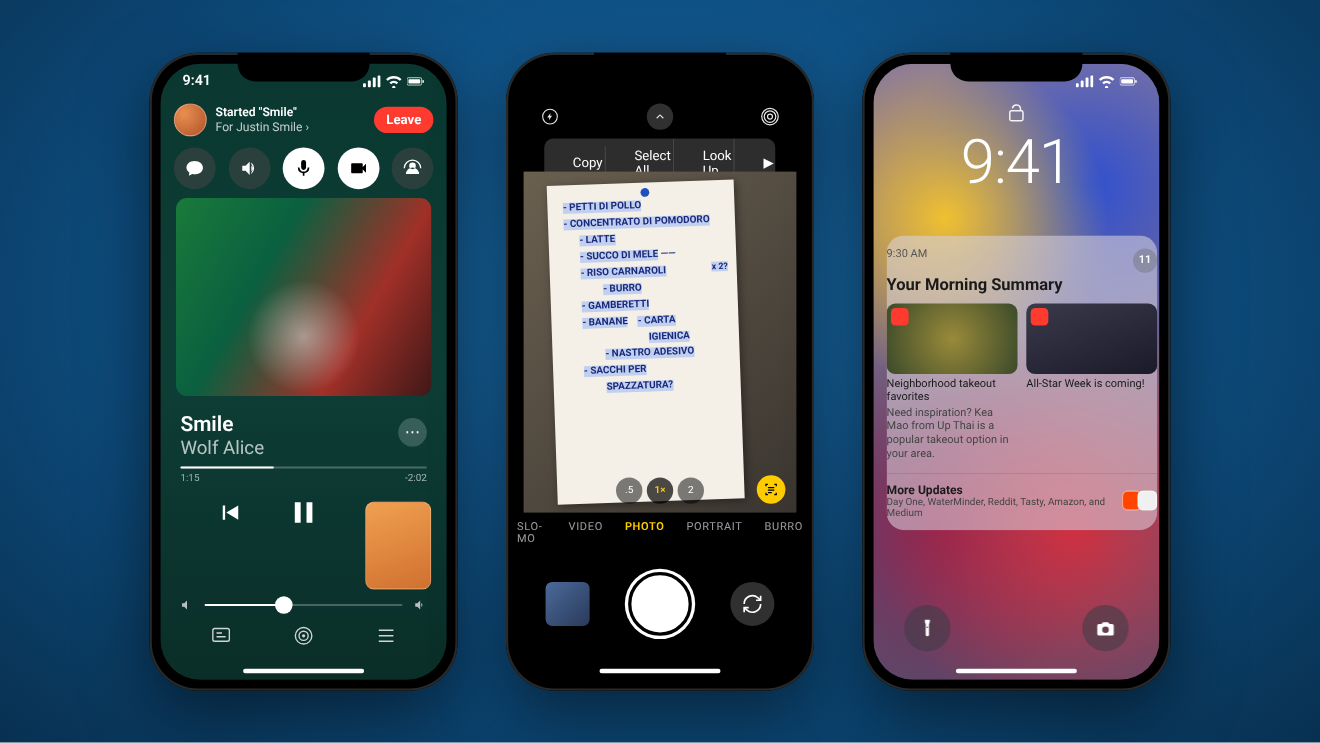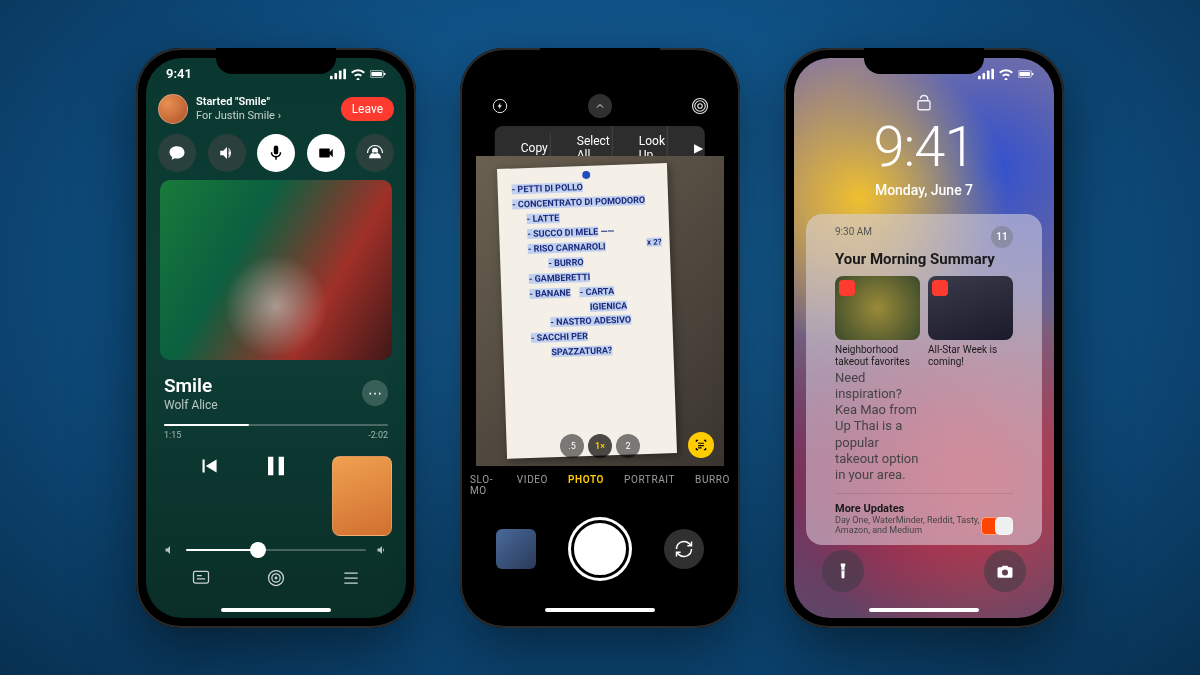--- a/index.html
+++ b/index.html
@@ -12,30 +12,30 @@
 .status-icons svg { width:16px; height:12px; }
 .home-ind { position:absolute; bottom:6px; left:50%; transform:translateX(-50%); width:110px; height:4px; border-radius:3px; background:#fff; z-index:40; }
 
 
 .p1 .screen { background:linear-gradient(180deg,#0a3830 0%,#0d3e36 50%,#0a2e28 100%); color:#fff; }
 .p1-banner { position:absolute; top:36px; left:12px; right:12px; display:flex; align-items:center; gap:8px; }
 .p1-avatar { width:30px; height:30px; border-radius:50%; background:radial-gradient(circle at 30% 30%,#e89050,#b0502a); border:1.5px solid rgba(255,255,255,.3); flex-shrink:0; }
 .p1-banner-text { flex:1; font-size:11px; line-height:1.2; }
 .p1-banner-text .l1 { font-weight:600; }
 .p1-banner-text .l2 { opacity:.75; }
-.p1-leave { background:#ff3b30; color:#fff; border:none; border-radius:12px; padding:5px 11px; font-size:12px; font-weight:400; }
+.p1-leave { background:#ff3b30; color:#fff; border:none; border-radius:12px; padding:5px 11px; font-size:12px; font-weight:700; }
 .p1-ctrls { position:absolute; top:76px; left:12px; right:12px; display:flex; justify-content:space-between; }
 .p1-ctrl { width:38px; height:38px; border-radius:50%; display:flex; align-items:center; justify-content:center; }
 .p1-ctrl.dark { background:rgba(70,70,70,.55); }
 .p1-ctrl.light { background:#fff; color:#000; }
 .p1-art { position:absolute; top:122px; left:14px; right:14px; height:180px; border-radius:10px; background:linear-gradient(120deg,#1a7a3a 0%,#0a6040 35%,#a03028 70%,#401818 100%); overflow:hidden; }
 .p1-art::after { content:""; position:absolute; inset:0; background:radial-gradient(circle at 50% 70%,rgba(255,255,255,.45) 0%,transparent 30%); }
 .p1-track { position:absolute; top:316px; left:18px; right:18px; }
 .p1-title { font-size:19px; font-weight:600; }
-.p1-artist { font-size:12px; opacity:.7; margin-top:1px; }
+.p1-artist { font-size:17px; opacity:.7; margin-top:1px; }
 .p1-more { position:absolute; right:0; top:6px; width:26px; height:26px; border-radius:50%; background:rgba(255,255,255,.18); display:flex; align-items:center; justify-content:center; font-size:14px; }
 .p1-prog { position:absolute; top:366px; left:18px; right:18px; }
 .p1-prog-bar { height:2px; background:rgba(255,255,255,.25); border-radius:1px; position:relative; }
 .p1-prog-bar::before { content:""; position:absolute; left:0; top:0; height:100%; width:38%; background:#fff; border-radius:1px; }
 .p1-times { display:flex; justify-content:space-between; font-size:9px; opacity:.6; margin-top:4px; }
 .p1-play { position:absolute; top:392px; left:18px; right:18px; display:flex; justify-content:center; align-items:center; gap:38px; }
 .p1-play svg { width:26px; height:26px; fill:#fff; }
 .p1-play .pp svg { width:32px; height:32px; }
 .p1-pip { position:absolute; right:14px; top:398px; width:60px; height:80px; border-radius:8px; background:linear-gradient(160deg,#f0a050,#d07030); border:1px solid rgba(255,255,255,.2); }
 .p1-vol { position:absolute; top:486px; left:18px; right:18px; display:flex; align-items:center; gap:10px; }
@@ -70,34 +70,34 @@
 .p2-shut { position:absolute; bottom:40px; left:0; right:0; display:flex; align-items:center; justify-content:space-between; padding:0 26px; }
 .p2-thumb { width:40px; height:40px; border-radius:6px; background:linear-gradient(135deg,#4a6a9a,#2a3a5a); }
 .p2-shutter { width:58px; height:58px; border-radius:50%; background:#fff; border:3px solid #000; box-shadow:0 0 0 3px #fff; }
 .p2-flip { width:40px; height:40px; border-radius:50%; background:rgba(60,60,60,.8); display:flex; align-items:center; justify-content:center; }
 
 
 .p3 .screen { background:radial-gradient(circle at 25% 25%,#f0c030 0%,transparent 32%),radial-gradient(circle at 75% 20%,#3050d0 0%,transparent 35%),radial-gradient(circle at 70% 75%,#d03040 0%,transparent 40%),radial-gradient(circle at 25% 75%,#802050 0%,transparent 35%),linear-gradient(180deg,#8a7a9a,#5a4a6a); color:#fff; }
 .p3-lock { position:absolute; top:36px; left:50%; transform:translateX(-50%); opacity:.9; }
 .p3-time { position:absolute; top:56px; left:0; right:0; text-align:center; font-size:56px; font-weight:300; letter-spacing:-1px; }
 .p3-date { position:absolute; top:124px; left:0; right:0; text-align:center; font-size:14px; font-weight:500; }
-.p3-card { position:absolute; top:156px; left:12px; right:12px; background:rgba(220,215,225,.55); backdrop-filter:blur(20px); border-radius:16px; padding:12px 29px 10px; color:#1a1a1a; }
+.p3-card { position:absolute; top:156px; left:12px; right:2px; background:rgba(220,215,225,.55); backdrop-filter:blur(20px); border-radius:16px; padding:12px 0 10px; color:#1a1a1a; }
 .p3-card-hd { display:flex; justify-content:space-between; align-items:flex-start; margin-bottom:2px; }
 .p3-card-ts { font-size:10px; color:#555; }
 .p3-badge { width:22px; height:22px; border-radius:50%; background:rgba(120,120,130,.5); color:#fff; display:flex; align-items:center; justify-content:center; font-size:10px; font-weight:600; }
 .p3-card-title { font-size:15px; font-weight:700; margin-bottom:8px; }
 .p3-tiles { display:flex; gap:8px; margin-bottom:10px; }
 .p3-tile { flex:1; }
 .p3-tile-img { height:64px; border-radius:8px; margin-bottom:4px; position:relative; overflow:hidden; }
 .p3-tile-img.food { background:radial-gradient(circle at 50% 50%,#9a8a3a,#3a4a2a); }
 .p3-tile-img.sport { background:linear-gradient(160deg,#3a3a4a,#1a1a2a); }
 .p3-icon-badge { position:absolute; top:4px; left:4px; width:16px; height:16px; border-radius:4px; background:#ff3b30; }
 .p3-tile-t { font-size:10px; font-weight:400; line-height:1.2; margin-bottom:2px; }
-.p3-tile-d { font-size:13px; color:#444; line-height:1.25; }
-.p3-more { border-top:1px solid rgba(0,0,0,.1); padding-top:8px; display:flex; justify-content:space-between; align-items:flex-end; }
+.p3-tile-d { font-size:10px; color:#444; line-height:1.25; }
+.p3-more { border-top:1px solid rgba(0,0,0,.1); padding-top:8px; display:flex; justify-content:space-between; align-items:center; }
 .p3-more-t { font-size:11px; font-weight:700; }
 .p3-more-d { font-size:9px; color:#444; }
 .p3-mini { display:flex; gap:-4px; }
 .p3-mini span { width:18px; height:18px; border-radius:5px; margin-left:-4px; border:1px solid rgba(255,255,255,.5); }
 .p3-mini span:nth-child(1){ background:#ff4500;} .p3-mini span:nth-child(2){ background:#f0f0f0;}
 .p3-btns { position:absolute; bottom:26px; left:0; right:0; display:flex; justify-content:space-between; padding:0 28px; }
 .p3-btn { width:42px; height:42px; border-radius:50%; background:rgba(60,60,70,.55); backdrop-filter:blur(10px); display:flex; align-items:center; justify-content:center; }
 </style>
 </head>
 <body>
@@ -311,21 +311,20 @@
             <rect x="0" y="1" width="20" height="10" rx="2" fill="none" stroke="#fff" stroke-width="1"></rect>
             <rect x="2" y="3" width="16" height="6" rx="1"></rect>
             <rect x="21" y="4" width="2" height="4" rx="1"></rect>
           </svg>
       </span>
     </div>
     <div class="p3-lock"><svg width="18" height="18" viewBox="0 0 24 24" fill="#fff">
           <path d="M17 9V7a5 5 0 00-9.9-1M6 9h12a2 2 0 012 2v8a2 2 0 01-2 2H6a2 2 0 01-2-2v-8a2 2 0 012-2z" fill="none" stroke="#fff" stroke-width="1.8"></path>
         </svg></div>
     <div class="p3-time">9:41</div>
-    <div class="p3-date">Monday, June 7</div>
     <div class="p3-card">
       <div class="p3-card-hd">
         <div class="p3-card-ts">9:30 AM</div>
         <div class="p3-badge">11</div>
       </div>
       <div class="p3-card-title">Your Morning Summary</div>
       <div class="p3-tiles">
         <div class="p3-tile">
           <div class="p3-tile-img food">
               <div class="p3-icon-badge"></div>

